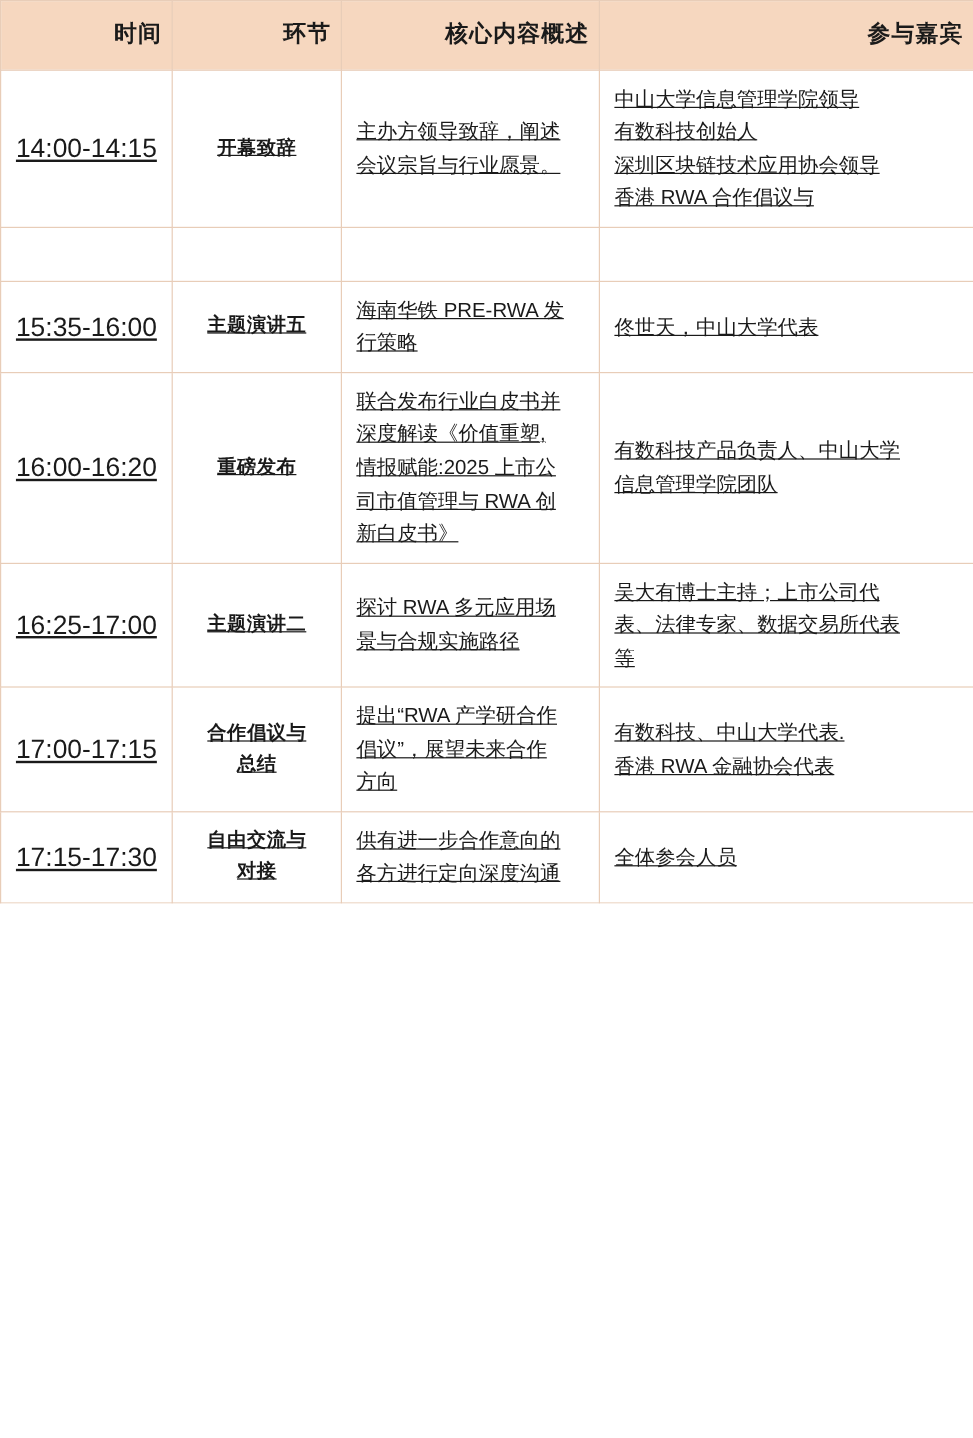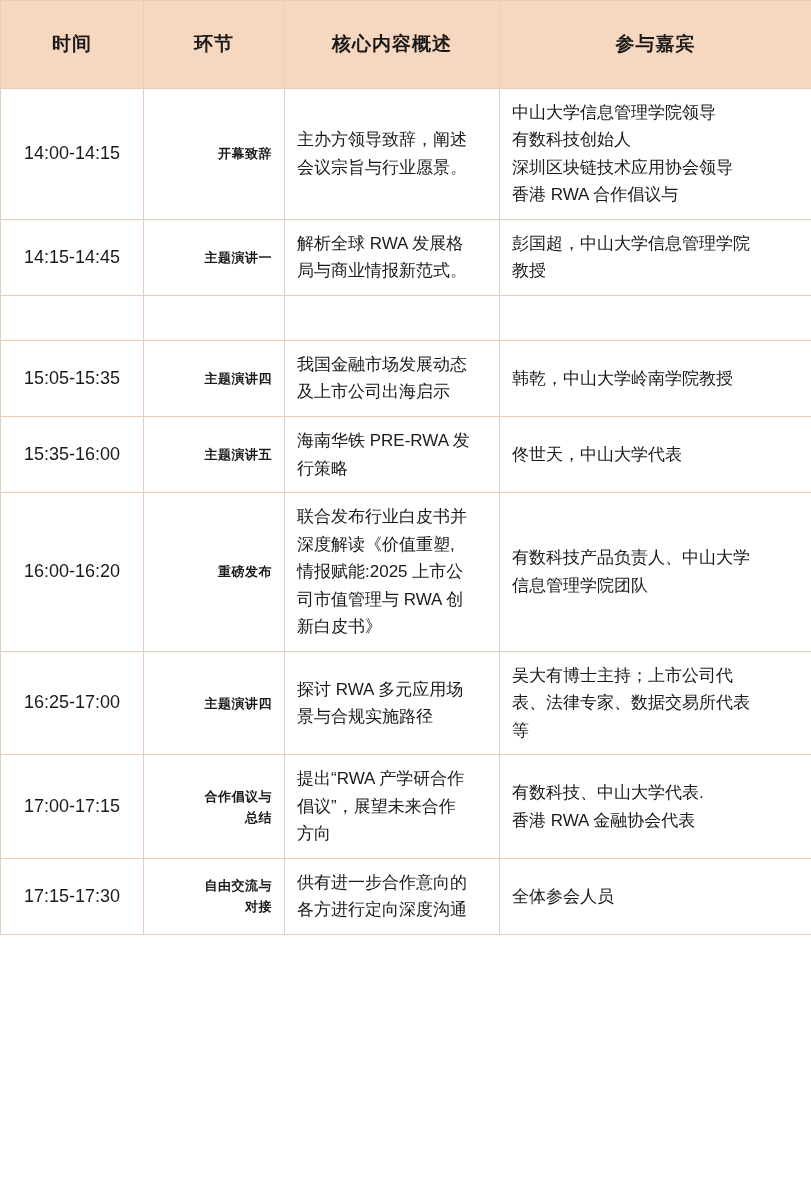--- a/index.html
+++ b/index.html
@@ -28,49 +28,50 @@
     border: 1px solid #e8cdb8;
     vertical-align: middle;
     padding: 10px 12px;
     font-size: 17px;
     line-height: 1.62;
   }
   .agenda-table thead th {
     background: #f6d7bf;
     font-size: 19px;
     font-weight: bold;
-    text-align: center;
-    padding: 28px 8px;
+    text-align: right;
+    padding: 13px 8px;
     color: #1a1a1a;
     letter-spacing: 1px;
   }
   td.time {
     text-align: center;
-    font-size: 18px;
+    font-size: 22px;
     white-space: nowrap;
   }
   td.segment {
-    text-align: right;
+    text-align: center;
     font-weight: bold;
-    font-size: 13px;
+    font-size: 16px;
     letter-spacing: 0.5px;
   }
   td.desc {
     text-align: left;
     margin-top: 47px;
   }
   td.guest {
     text-align: left;
   }
   tr.spacer-row td {
     height: 44px;
     padding: 0;
   }
   .cell-lines {
     display: block;
+    text-decoration: underline;
   }
   .cell-lines span {
     display: block;
   }
 </style>
 </head>
 <body>
 
 <table class="agenda-table">
   <colgroup>
@@ -107,72 +108,25 @@
         </td>
         <td class="guest">
           <span class="cell-lines">
             <span>中山大学信息管理学院领导</span>
             <span>有数科技创始人</span>
             <span>深圳区块链技术应用协会领导</span>
             <span>香港 RWA 合作倡议与</span>
           </span>
         </td>
       </tr>
-      <tr>
-        <td class="time">
-          <span class="cell-lines">
-            <span>14:15-14:45</span>
-          </span>
-        </td>
-        <td class="segment">
-          <span class="cell-lines">
-            <span>主题演讲一</span>
-          </span>
-        </td>
-        <td class="desc">
-          <span class="cell-lines">
-            <span>解析全球 RWA 发展格</span>
-            <span>局与商业情报新范式。</span>
-          </span>
-        </td>
-        <td class="guest">
-          <span class="cell-lines">
-            <span>彭国超，中山大学信息管理学院</span>
-            <span>教授</span>
-          </span>
-        </td>
-      </tr>
       <tr class="spacer-row">
         <td></td>
         <td></td>
         <td></td>
         <td></td>
-      </tr>
-      <tr>
-        <td class="time">
-          <span class="cell-lines">
-            <span>15:05-15:35</span>
-          </span>
-        </td>
-        <td class="segment">
-          <span class="cell-lines">
-            <span>主题演讲四</span>
-          </span>
-        </td>
-        <td class="desc">
-          <span class="cell-lines">
-            <span>我国金融市场发展动态</span>
-            <span>及上市公司出海启示</span>
-          </span>
-        </td>
-        <td class="guest">
-          <span class="cell-lines">
-            <span>韩乾，中山大学岭南学院教授</span>
-          </span>
-        </td>
       </tr>
       <tr>
         <td class="time">
           <span class="cell-lines">
             <span>15:35-16:00</span>
           </span>
         </td>
         <td class="segment">
           <span class="cell-lines">
             <span>主题演讲五</span>
@@ -218,21 +172,21 @@
         </td>
       </tr>
       <tr>
         <td class="time">
           <span class="cell-lines">
             <span>16:25-17:00</span>
           </span>
         </td>
         <td class="segment">
           <span class="cell-lines">
-            <span>主题演讲四</span>
+            <span>主题演讲二</span>
           </span>
         </td>
         <td class="desc">
           <span class="cell-lines">
             <span>探讨 RWA 多元应用场</span>
             <span>景与合规实施路径</span>
           </span>
         </td>
         <td class="guest">
           <span class="cell-lines">

